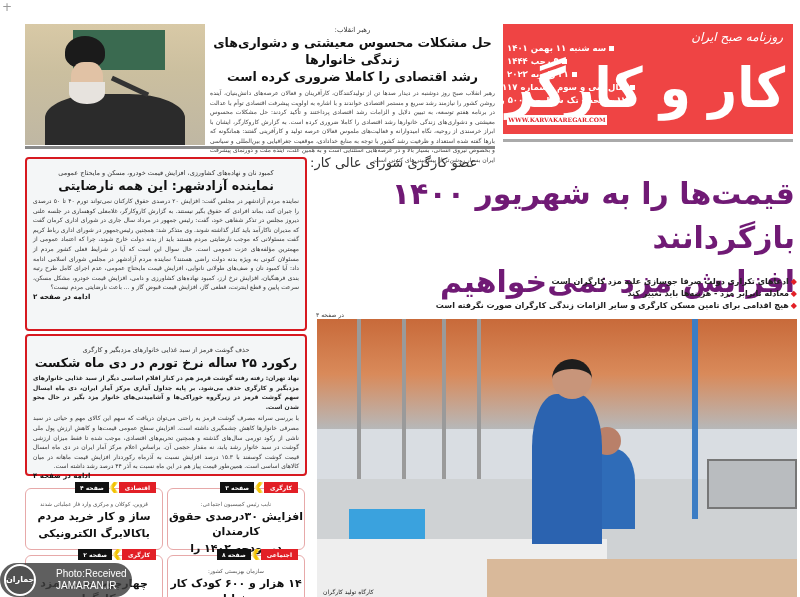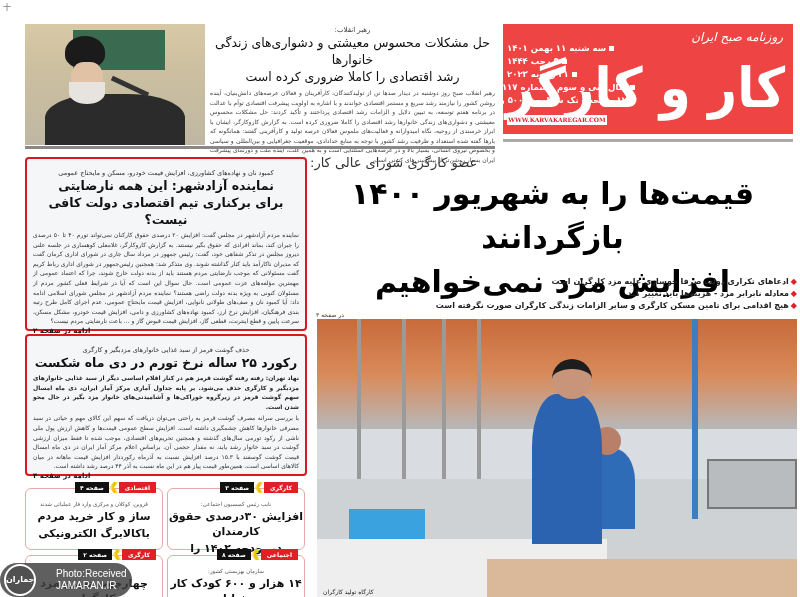--- a/index.html
+++ b/index.html
@@ -23,27 +23,27 @@
   .top-photo .board { position: absolute; left: 48px; top: 6px; width: 92px; height: 40px; background: #3a6a50; }
   .top-photo .turban { position: absolute; left: 40px; top: 12px; width: 40px; height: 32px; background: #1b1b1b; border-radius: 50% 50% 40% 40%; }
   .top-photo .face { position: absolute; left: 46px; top: 38px; width: 32px; height: 36px; background: #e1c2a5; border-radius: 40%; }
   .top-photo .beard { position: absolute; left: 44px; top: 58px; width: 36px; height: 22px; background: #e7e3de; border-radius: 0 0 50% 50%; }
   .top-photo .robe { position: absolute; left: 20px; top: 70px; width: 140px; height: 60px; background: #2b2b2b; border-radius: 40% 40% 0 0; }
   .top-photo .mic { position: absolute; left: 85px; top: 60px; width: 40px; height: 5px; background: #333; transform: rotate(25deg); }
   .top-rule { position: absolute; left: 25px; top: 146px; width: 470px; height: 3px; background: #888; }
 
   .top-story { position: absolute; left: 210px; top: 26px; width: 285px; text-align: center; }
   .top-story .kicker { font-size: 7px; color: #333; }
-  .top-story .headline { font-size: 12.5px; font-weight: normal; color: #111; line-height: 17px; }
+  .top-story .headline { font-size: 12.5px; font-weight: bold; color: #111; line-height: 17px; }
   .top-story .body { font-size: 6px; line-height: 9.5px; color: #444; text-align: justify; margin-top: 3px; }
   .top-story .cont { position: absolute; left: 8px; bottom: -4px; font-size: 7px; font-weight: bold; color: #111; }
 
   
   .main-kicker { position: absolute; left: 310px; top: 155px; width: 485px; text-align: left; font-size: 13px; color: #333; }
-  .main-headline { position: absolute; left: 310px; top: 172px; width: 485px; text-align: center; font-size: 30px; font-weight: bold; color: #000000; line-height: 44px; letter-spacing: -1px; }
+  .main-headline { position: absolute; left: 310px; top: 172px; width: 485px; text-align: right; font-size: 30px; font-weight: bold; color: #701a75; line-height: 44px; letter-spacing: -1px; }
   .main-bullets { position: absolute; left: 310px; top: 276px; width: 487px; list-style: none; }
   .main-bullets li { font-size: 8px; font-weight: bold; color: #222; line-height: 12px; text-align: right; }
   .main-bullets li .dia { color: #e21f26; font-size: 8px; margin-left: 2px; }
   .main-ref { position: absolute; left: 316px; top: 311px; font-size: 6px; color: #333; }
 
   
   .factory { position: absolute; left: 317px; top: 319px; width: 480px; height: 278px; overflow: hidden; background: #d9dde2; }
   .factory .roof { position: absolute; left: 0; top: 0; width: 100%; height: 110px; background: linear-gradient(180deg, #c86a3a 0%, #d98a5a 50%, #b7b8b9 100%); }
   .factory .col { position: absolute; top: 0; width: 4px; height: 200px; background: #9a9a9a; }
   .factory .floor { position: absolute; left: 0; top: 160px; width: 100%; height: 118px; background: #cfd2d4; }
@@ -148,21 +148,20 @@
   <div class="worker2"></div>
   <div class="head2"></div>
   <div class="worker1"></div>
   <div class="head1"></div>
   <div class="caption">کارگاه تولید کارگران</div>
 </div>
 
 <div class="box box1">
   <div class="kicker">کمبود نان و نهاده‌های کشاورزی، افزایش قیمت خودرو، مسکن و مایحتاج عمومی</div>
   <div class="headline">نماینده آزادشهر: این همه نارضایتی</div>
-  <div class="headline">برای برکناری تیم اقتصادی دولت کافی نیست؟</div>
   <div class="body">نماینده مردم آزادشهر در مجلس گفت: افزایش ۲۰ درصدی حقوق کارکنان نمی‌تواند تورم ۴۰ تا ۵۰ درصدی را جبران کند، بماند افرادی که حقوق بگیر نیستند. به گزارش کاروکارگر، غلامعلی کوهساری در جلسه علنی دیروز مجلس در تذکر شفاهی خود، گفت: رئیس جمهور در مرداد سال جاری در شورای اداری کرمان گفت که مدیران ناکارآمد باید کنار گذاشته شوند. وی متذکر شد: همچنین رئیس‌جمهور در شورای اداری رباط کریم گفت مسئولانی که موجب نارضایتی مردم هستند باید از بدنه دولت خارج شوند، چرا که اعتماد عمومی از مهمترین مؤلفه‌های عزت عمومی است. حال سوال این است که آیا در شرایط فعلی کشور مردم از مسئولان کنونی به ویژه بدنه دولت راضی هستند؟ نماینده مردم آزادشهر در مجلس شورای اسلامی ادامه داد: آیا کمبود نان و صف‌های طولانی نانوایی، افزایش قیمت مایحتاج عمومی، عدم اجرای کامل طرح رتبه بندی فرهنگیان، افزایش نرخ ارز، کمبود نهاده‌های کشاورزی و دامی، افزایش قیمت خودرو، مشکل مسکن، سرعت پایین و قطع اینترنت، قطعی گاز، افزایش قیمت قبوض گاز و ... باعث نارضایتی مردم نیست؟</div>
   <div class="cont">ادامه در صفحه ۲</div>
 </div>
 
 <div class="box box2">
   <div class="kicker">حذف گوشت قرمز از سبد غذایی خانوارهای مزدبگیر و کارگری</div>
   <div class="headline">رکورد ۲۵ ساله نرخ تورم در دی ماه شکست</div>
   <div class="body" style="font-weight:bold;color:#222">نهاد تهران: رفته رفته گوشت قرمز هم در کنار اقلام اساسی دیگر از سبد غذایی خانوارهای مزدبگیر و کارگری حذف می‌شود. بر پایه جداول آماری مرکز آمار ایران، دی ماه امسال سهم گوشت قرمز در زیرگروه خوراکی‌ها و آشامیدنی‌های خانوار مزد بگیر در حال محو شدن است.</div>
   <div class="body">با بررسی سرانه مصرف گوشت قرمز به راحتی می‌توان دریافت که سهم این کالای مهم و حیاتی در سبد مصرفی خانوارها کاهش چشمگیری داشته است. افزایش سطح عمومی قیمت‌ها و کاهش ارزش پول ملی ناشی از رکود تورمی سال‌های گذشته و همچنین تحریم‌های اقتصادی، موجب شده تا فقط میزان ارزشی گوشت در سبد خانوار رشد یابد، نه مقدار حجمی آن. براساس اعلام مرکز آمار ایران در دی ماه امسال قیمت گوشت گوسفند با ۱۵.۳ درصد افزایش نسبت به آذرماه رکورددار افزایش قیمت ماهانه در میان کالاهای اساسی است. همین‌طور قیمت پیاز هم در این ماه نسبت به آذر ۴۴ درصد رشد داشته است.</div>
   <div class="cont">ادامه در صفحه ۴</div>

